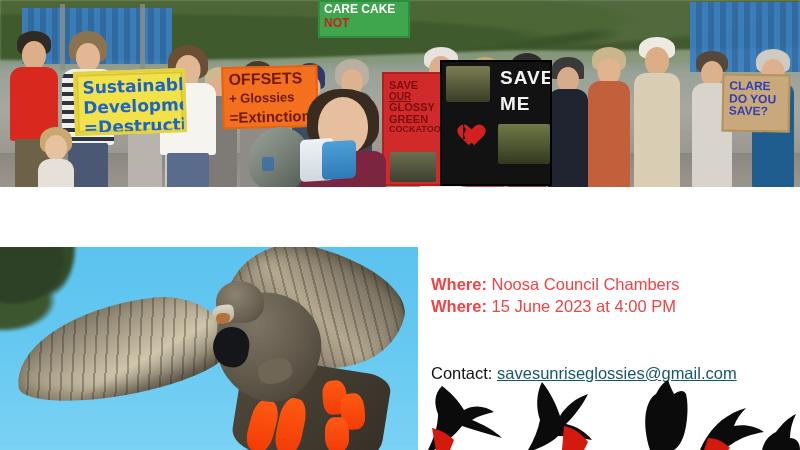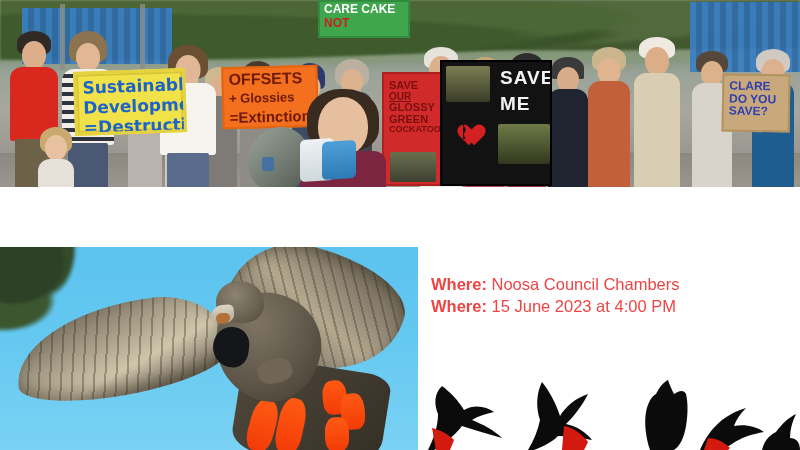--- a/index.html
+++ b/index.html
@@ -438,20 +438,24 @@
         <div>
           <span class="lbl">Where:</span>
           <span>Noosa Council Chambers</span>
         </div>
         <div>
           <span class="lbl">Where:</span>
           <span>15 June 2023 at 4:00 PM</span>
         </div>
       </div>
 
+      <div class="contact-row">
+        <span class="lbl">Contact:</span>
+        <a href="#" class="contact-link">savesunriseglossies@gmail.com</a>
+      </div>
 
       <div class="silhouettes">
         <svg width="376" height="70" viewBox="0 0 376 70">
           <g fill="#0b0b0b">
 
             <path d="M18 6 C26 12 34 20 40 30 C50 24 62 26 70 32 C62 34 54 36 48 40 C58 44 70 50 78 58 C64 54 50 50 38 46 C30 56 20 64 10 70 L4 70 C10 58 14 46 14 34 C10 24 10 14 18 6 Z"></path>
             <path d="M8 48 C16 50 24 54 30 60 L26 70 L12 70 Z" fill="#d4190f"></path>
 
             <path d="M118 2 C126 12 132 24 136 36 C142 26 152 18 164 14 C158 26 150 36 142 44 C152 46 162 52 168 60 C156 58 144 56 134 56 C128 62 120 66 110 70 L104 70 C110 60 114 50 116 40 C112 28 112 14 118 2 Z"></path>
             <path d="M140 46 C150 48 158 54 164 62 L160 70 L138 70 Z" fill="#d4190f"></path>

